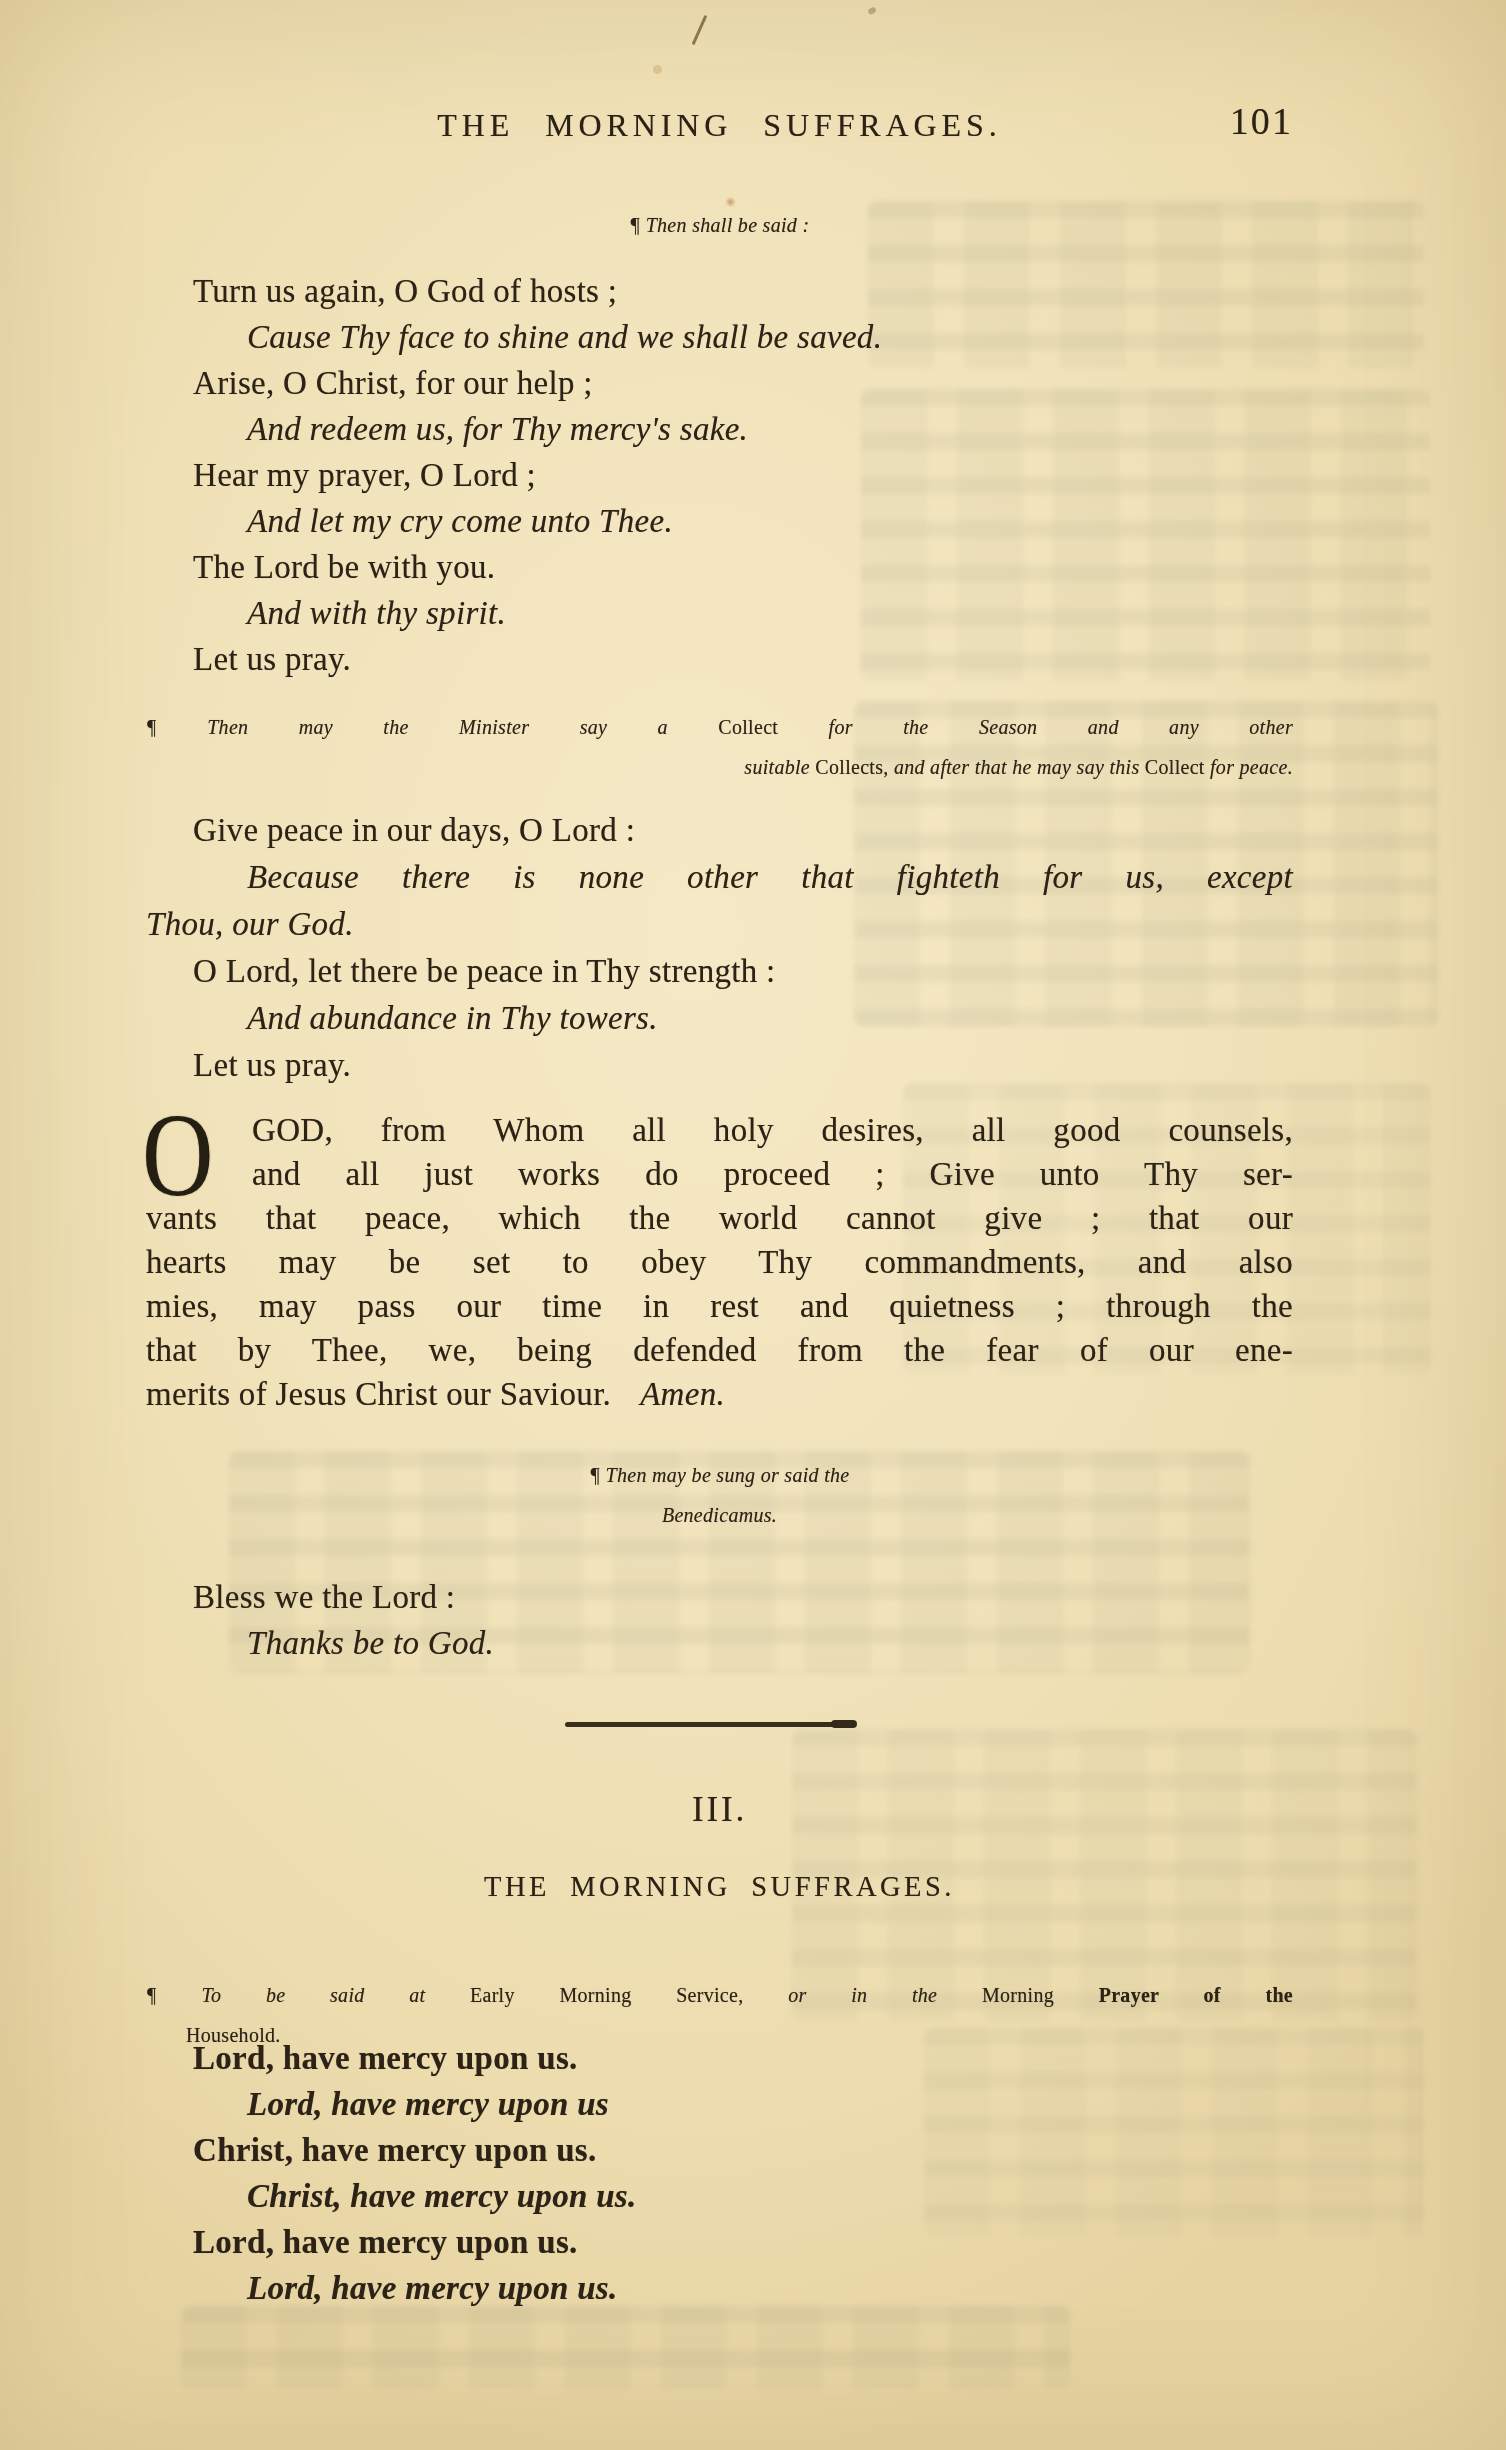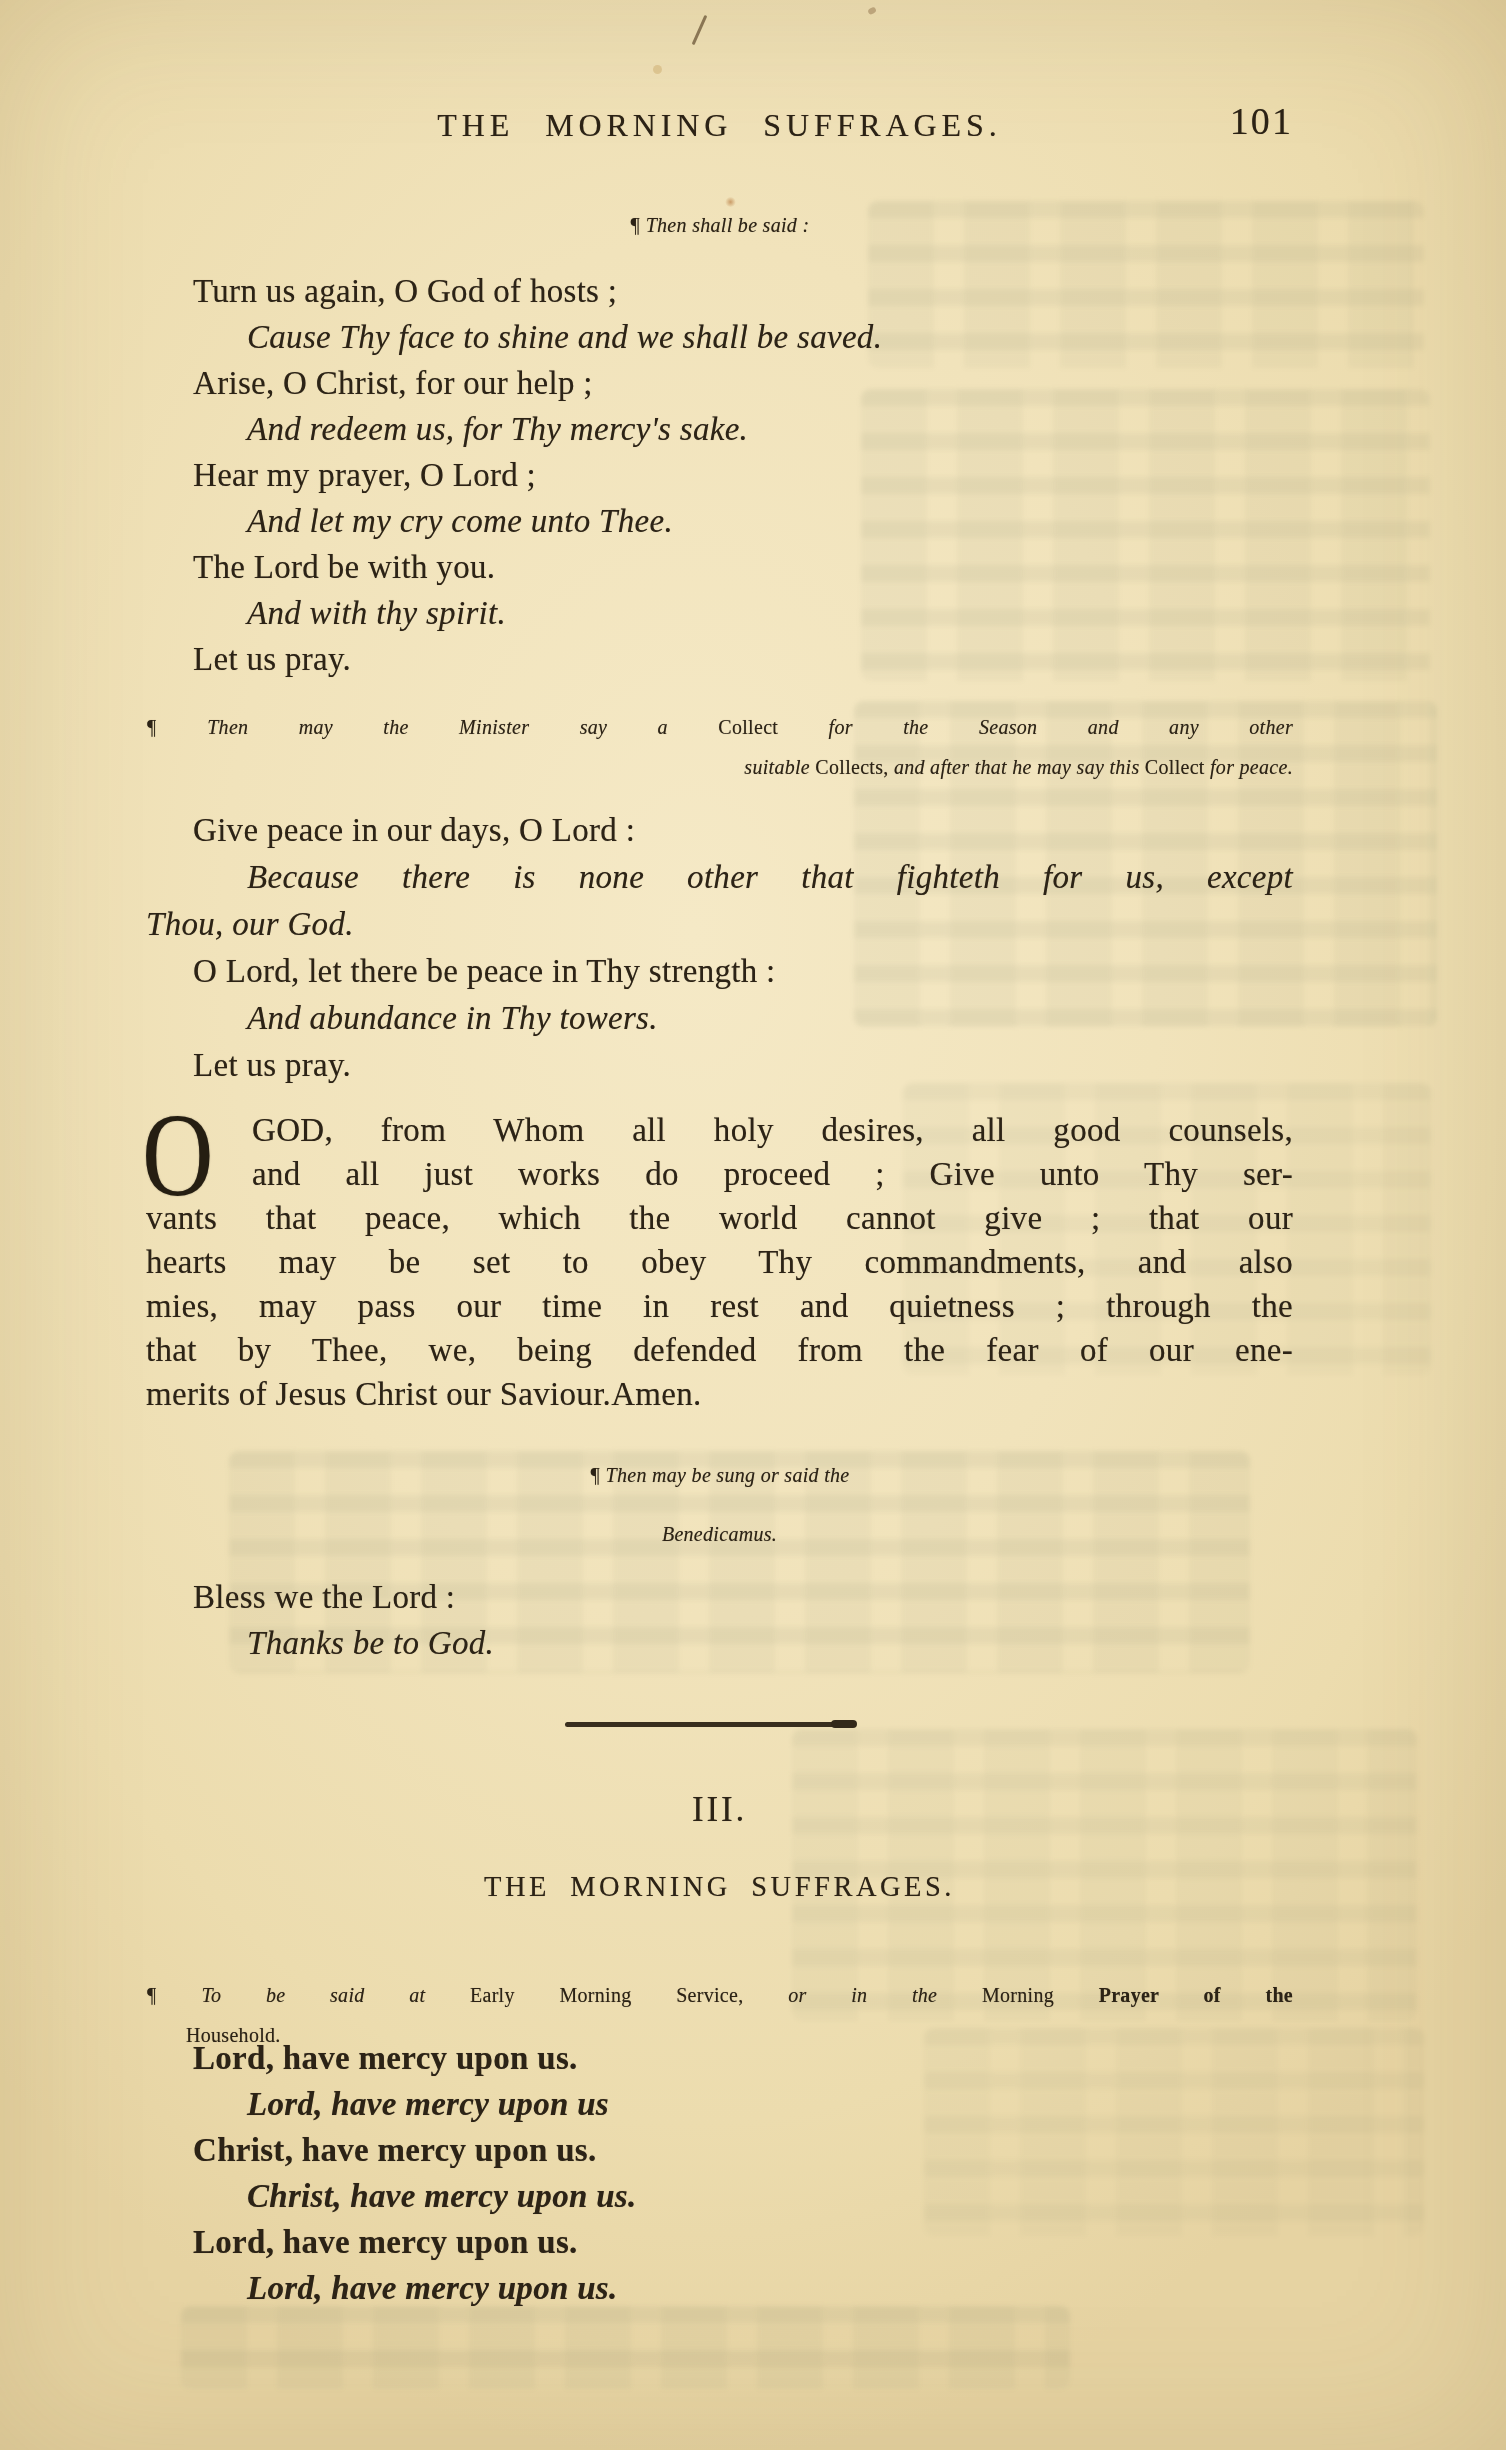--- a/index.html
+++ b/index.html
@@ -48,21 +48,21 @@
   .hang{padding-left:40px;text-indent:-40px;}
   
   .collect .cline{font-size:33px;line-height:44px;}
   .collect .ind{padding-left:106px;}
   .dropcap{
     position:absolute;left:-4.2px;top:5.6px;
     font-size:118px;line-height:83px;
     transform:scaleX(.84);transform-origin:left top;
     color:#251e12;text-shadow:0 0 1.4px rgba(37,30,18,.5);
   }
-  .amen{}
+  .amen{font-style:italic;margin-left:29px;}
   
   .divider{position:absolute;left:565px;top:1722px;width:289px;height:4.9px;background:#392e1e;border-radius:2.8px;}
   .divider::after{content:"";position:absolute;right:-2.8px;top:-2.1px;width:26px;height:8.3px;background:#33291a;border-radius:4.2px;}
   
   .sec-num{text-align:center;font-size:35px;line-height:39px;letter-spacing:2.8px;}
   .sec-title{text-align:center;font-size:28.5px;line-height:35px;letter-spacing:3.5px;word-spacing:9.7px;}
 </style>
 </head>
 <body>
 
@@ -121,21 +121,21 @@
     <div class="cline ind just">and all just works do proceed ; Give unto Thy ser-</div>
     <div class="cline just">vants that peace, which the world cannot give ; that our</div>
     <div class="cline just">hearts may be set to obey Thy commandments, and also</div>
     <div class="cline just">mies, may pass our time in rest and quietness ; through the</div>
     <div class="cline just">that by Thee, we, being defended from the fear of our ene-</div>
     <div class="cline"><span>merits of Jesus Christ our Saviour.</span><span class="amen">Amen.</span></div>
   </div>
 
   <div class="blk rubric rubric-center" style="top:1455px;">
     <div>¶ Then may be sung or said the</div>
-    <div style="margin-top:19px;">Benedicamus.</div>
+    <div style="">Benedicamus.</div>
   </div>
 
   <div class="blk" style="top:1574px;">
     <div class="line v">Bless we the Lord :</div>
     <div class="line r">Thanks be to God.</div>
   </div>
 
   <div class="divider"></div>
 
   <div class="blk sec-num" style="top:1790px;">III.</div>

